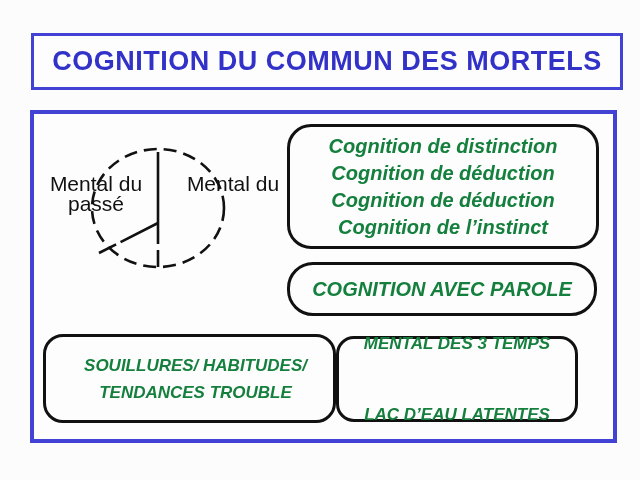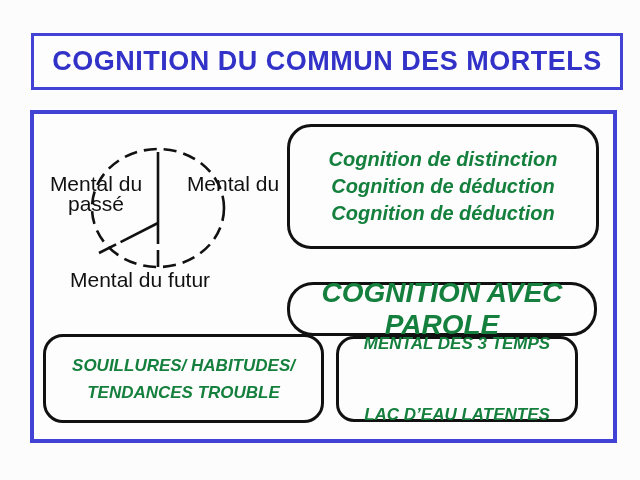--- a/index.html
+++ b/index.html
@@ -26,22 +26,22 @@
   }
   .lbl-passe{left:14px;top:60px;width:96px;}
   .lbl-present{left:151px;top:60px;width:96px;}
   .lbl-futur{left:36px;top:156px;width:124px;}
   .round-box{
     position:absolute;border:3.5px solid #111;background:#fdfdfe;
     display:flex;flex-direction:column;align-items:center;justify-content:center;
     text-align:center;color:#15803d;font-weight:bold;font-style:italic;
   }
   .box-distinction{left:253px;top:10px;width:306px;height:119px;border-radius:24px;font-size:20px;line-height:27px;}
-  .box-parole{left:253px;top:168px;width:304px;height:48px;border-radius:26px;font-size:28px;}
-  .box-souillures{left:9px;top:220px;width:275px;height:83px;border-radius:20px;font-size:17px;line-height:27px;}
+  .box-parole{left:253px;top:148px;width:304px;height:48px;border-radius:26px;font-size:20px;}
+  .box-souillures{left:9px;top:220px;width:275px;height:83px;border-radius:20px;font-size:17px;line-height:27px;padding-left:12px;}
   .box-mental3{left:302px;top:222px;width:236px;height:80px;border-radius:18px;font-size:17px;line-height:27px;gap:44px;}
 </style>
 </head>
 <body>
 
 <div id="slide">
 
   <div class="title-box">
     <span class="title-text">COGNITION DU COMMUN DES MORTELS</span>
   </div>
@@ -56,26 +56,26 @@
 
     <div class="pie-label lbl-passe">
       <div>Mental du</div>
       <div>passé</div>
     </div>
 
     <div class="pie-label lbl-present">
       <div>Mental du</div>
     </div>
 
-    <div class="pie-label lbl-futur">Mental du futur</div>
 
     <div class="round-box box-distinction">
       <div>Cognition de distinction</div>
       <div>Cognition de déduction</div>
       <div>Cognition de déduction</div>
+      <div>Cognition de l’instinct</div>
     </div>
 
     <div class="round-box box-parole">
       <div>COGNITION AVEC PAROLE</div>
     </div>
 
     <div class="round-box box-souillures">
       <div>SOUILLURES/ HABITUDES/</div>
       <div>TENDANCES TROUBLE</div>
     </div>

